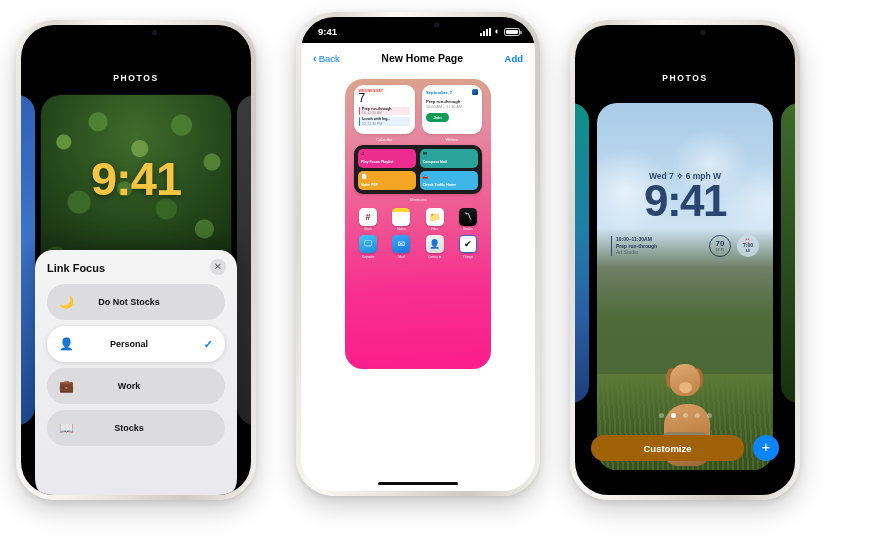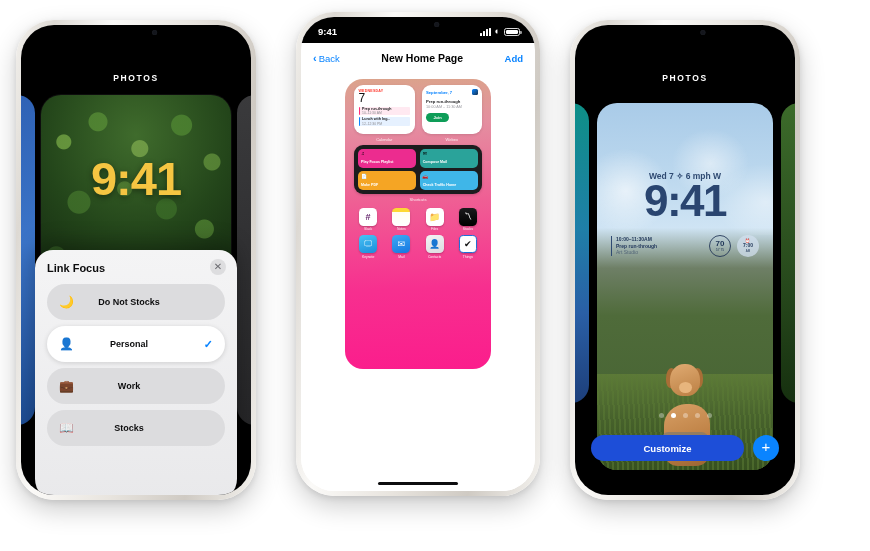--- a/index.html
+++ b/index.html
@@ -374,21 +374,21 @@
     display: flex; justify-content: center; gap: 7px; z-index: 10;
   }
   .dots i { width: 5px; height: 5px; border-radius: 50%; background: rgba(255,255,255,.35); display:block; }
   .dots i.on { background: #fff; }
 
   .bottombar {
     position: absolute; bottom: 34px; left: 16px; right: 16px;
     display: flex; align-items: center; gap: 9px; z-index: 10;
   }
   .customize-btn {
-    flex: 1; height: 26px; border-radius: 13px; background: #1d4ed8;
+    flex: 1; height: 26px; border-radius: 13px; background: #a16207;
     color: #fff; font-size: 9.5px; font-weight: 600;
     display: flex; align-items: center; justify-content: center;
   }
   .plus-btn {
     width: 26px; height: 26px; border-radius: 50%; background: #0a84ff;
     color: #fff; font-size: 15px; font-weight: 300; line-height: 24px; text-align: center;
   }
 </style>
 </head>
 <body>

